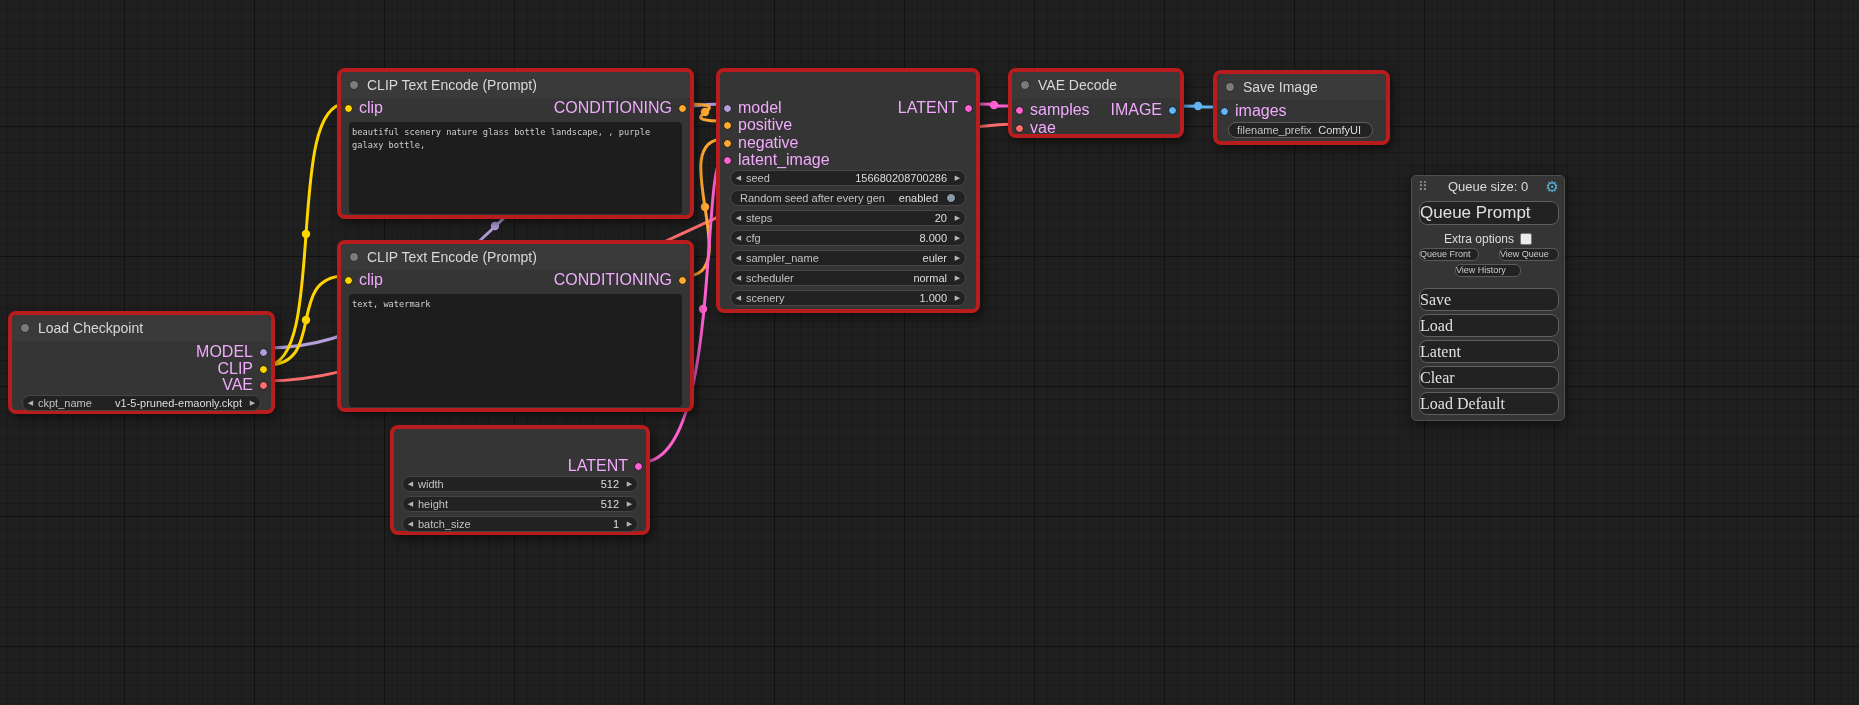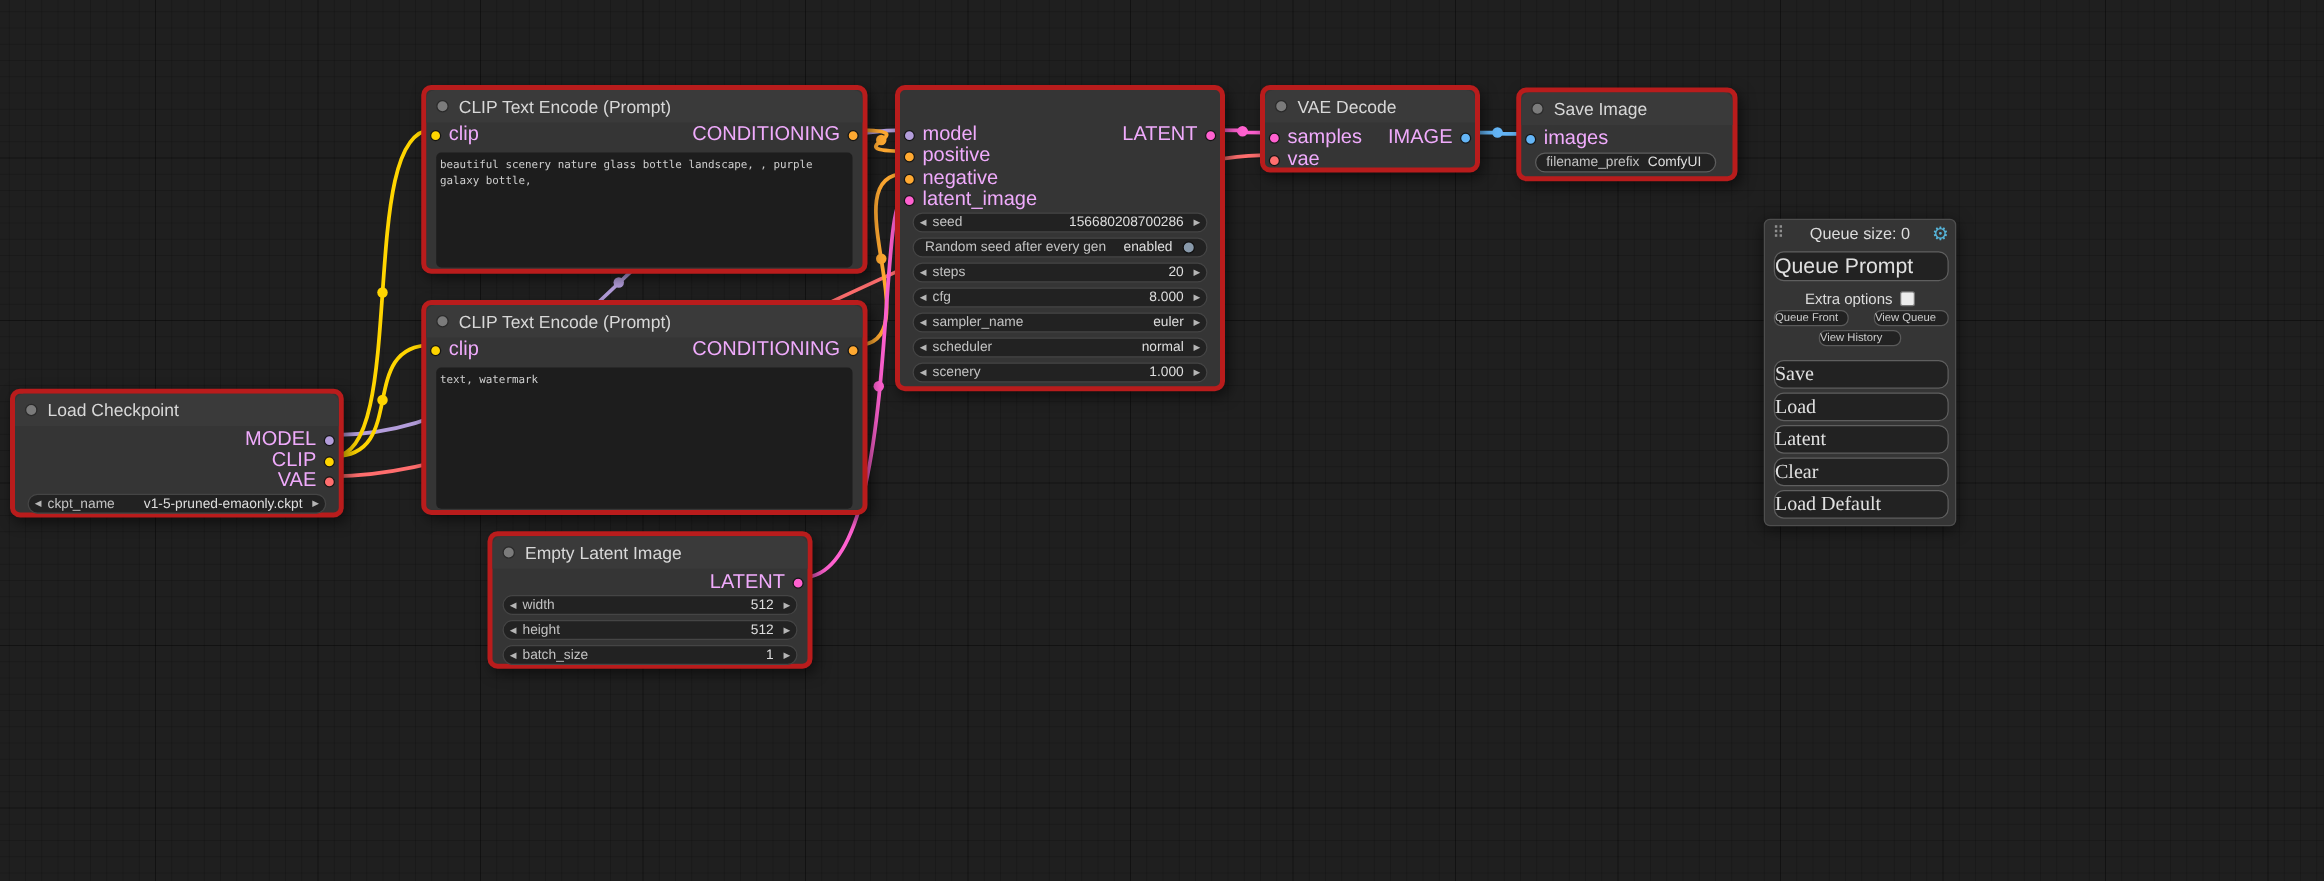--- a/index.html
+++ b/index.html
@@ -160,24 +160,20 @@
     <span class="plabel">clip</span>
   </div>
   <div class="port out" style="top:28px">
     <span class="plabel">CONDITIONING</span>
     <span class="pdot" style="background:var(--c-conditioning,#FFA931)"></span>
   </div>
   <div class="textarea" style="top:50px;left:8px;right:8px;height:113px">text, watermark</div>
 </div>
 
 <div class="node" style="left:390px;top:425px;width:260px;height:110px">
-  <div class="ntitle">
-    <span class="ndot"></span>
-    <span>Empty Latent Image</span>
-  </div>
   <div class="port out" style="top:29px">
     <span class="plabel">LATENT</span>
     <span class="pdot" style="background:var(--c-latent,#FF61D0)"></span>
   </div>
   <div class="widget" style="top:47px;left:8px;right:8px">
     <span class="warrow">◀</span>
     <span class="wlabel">width</span>
     <span class="wvalue">512</span>
     <span class="warrow">▶</span>
   </div>

